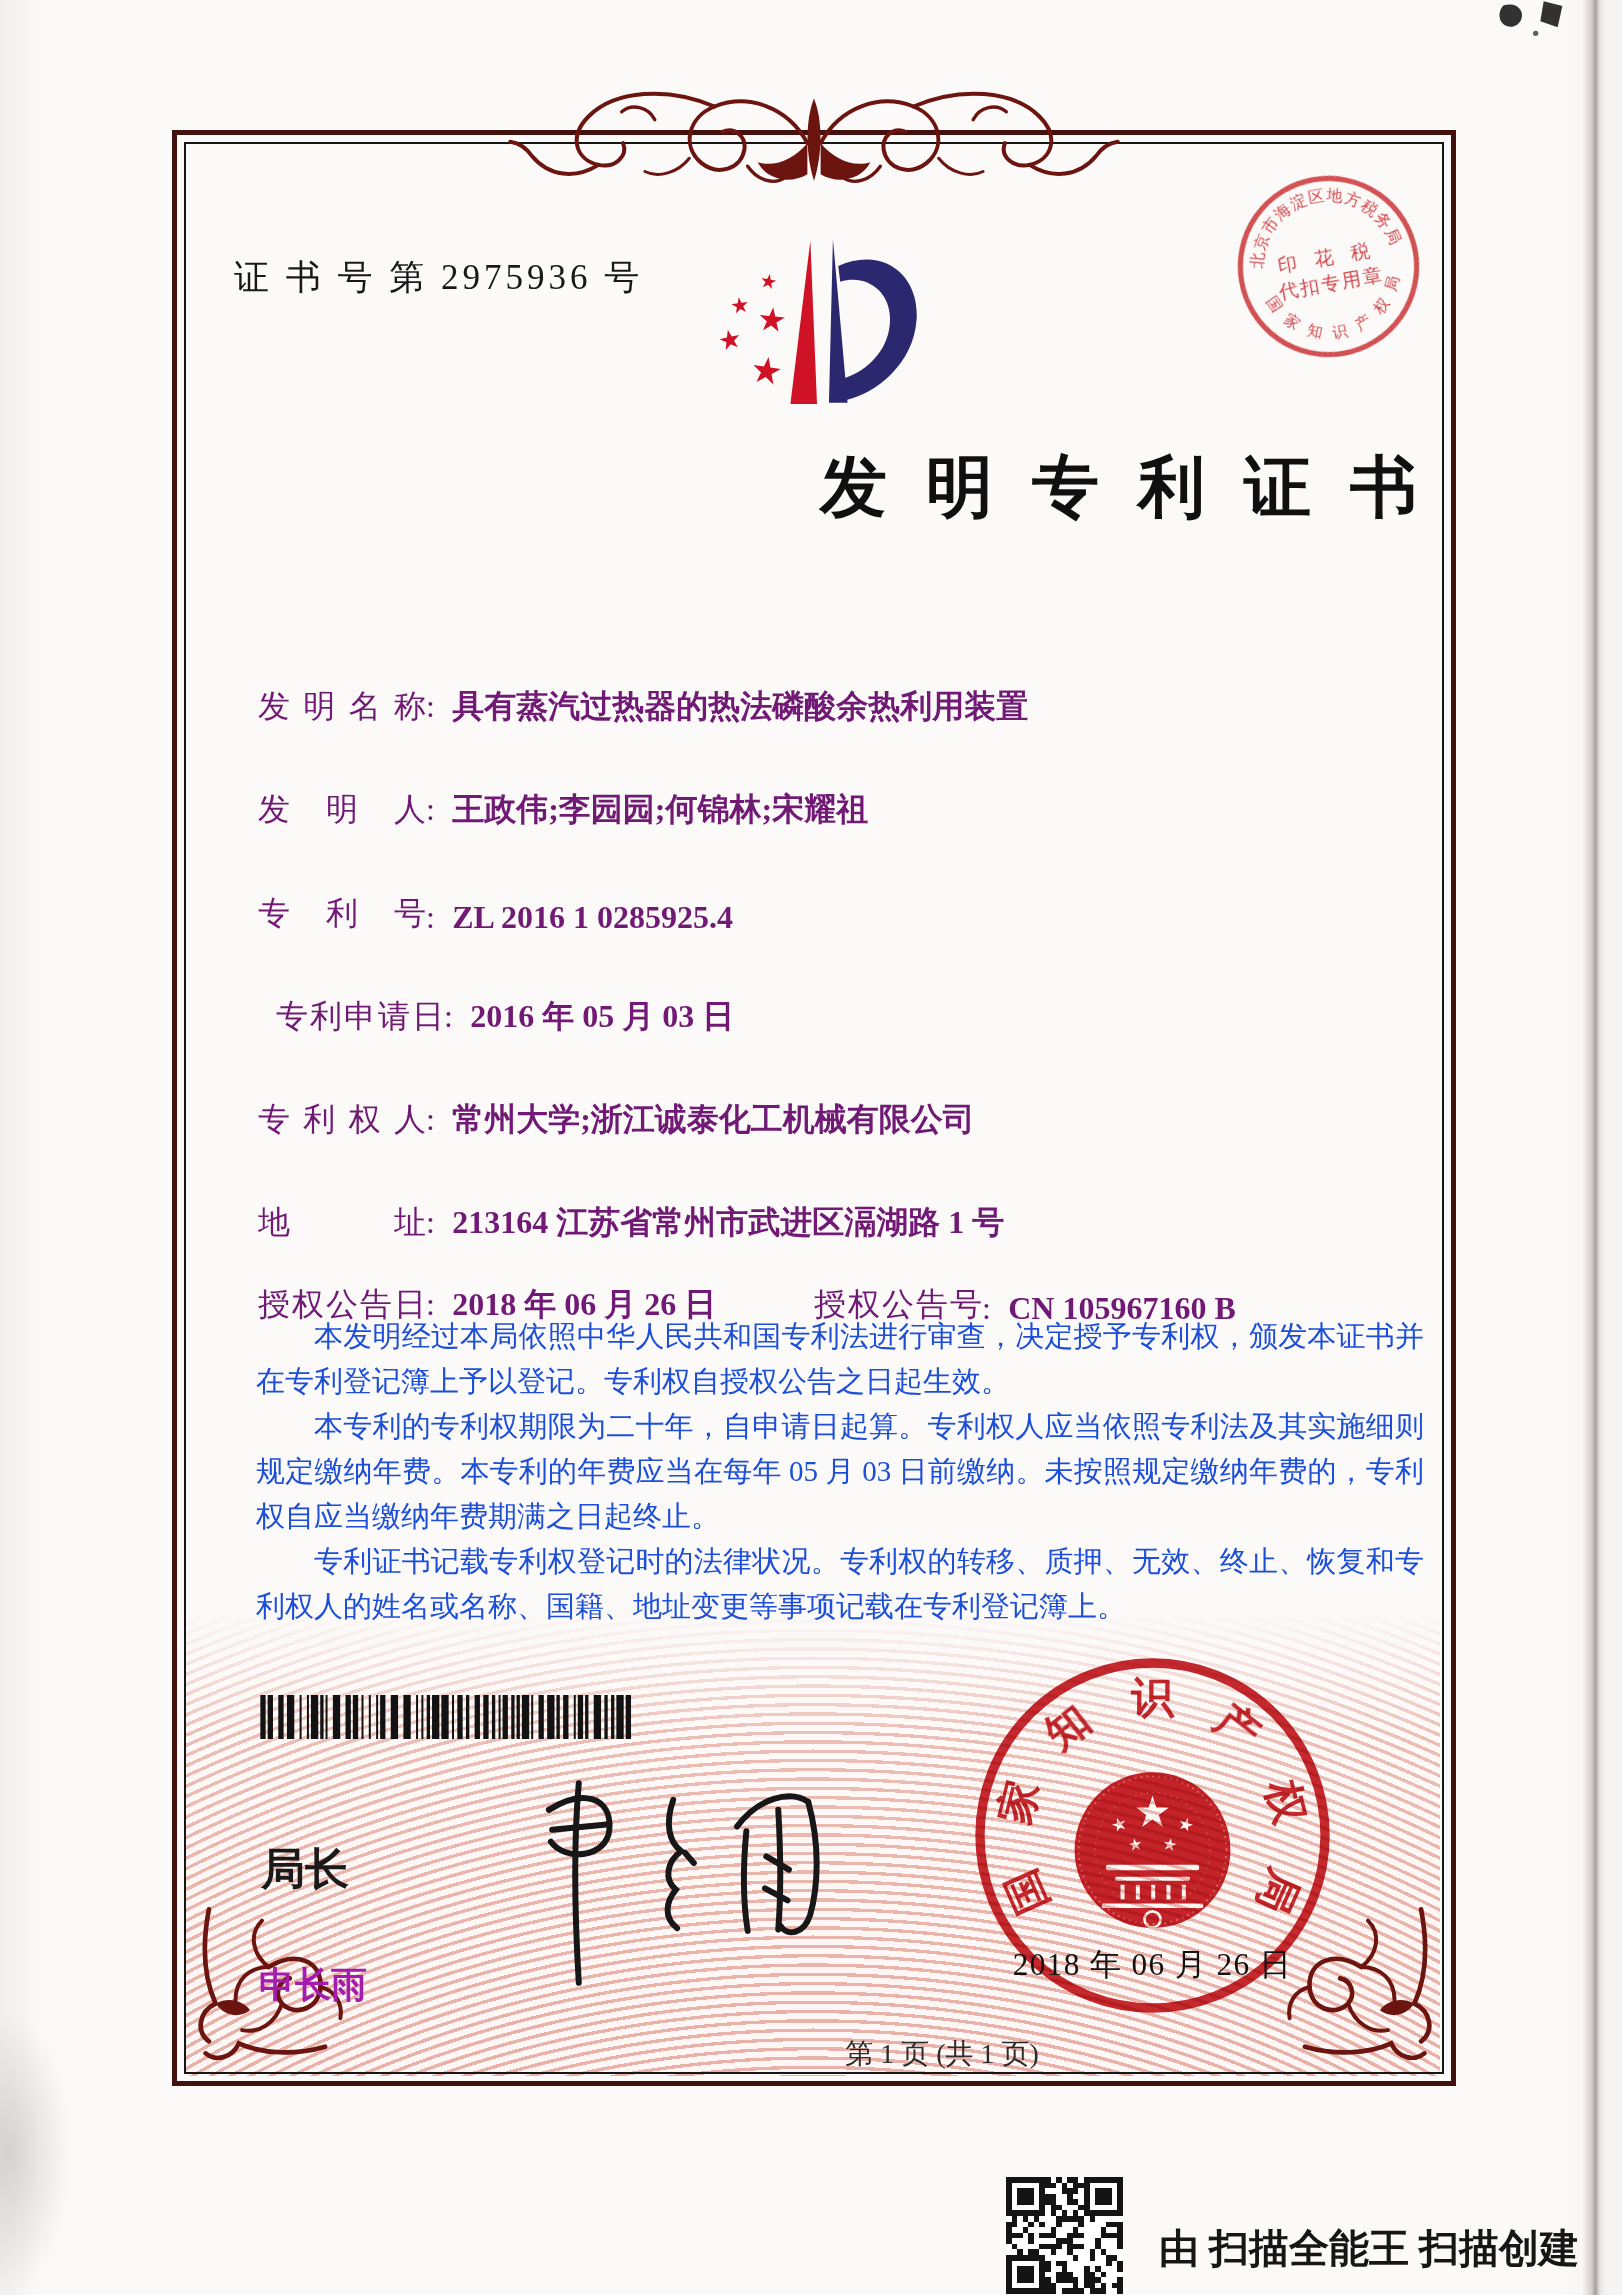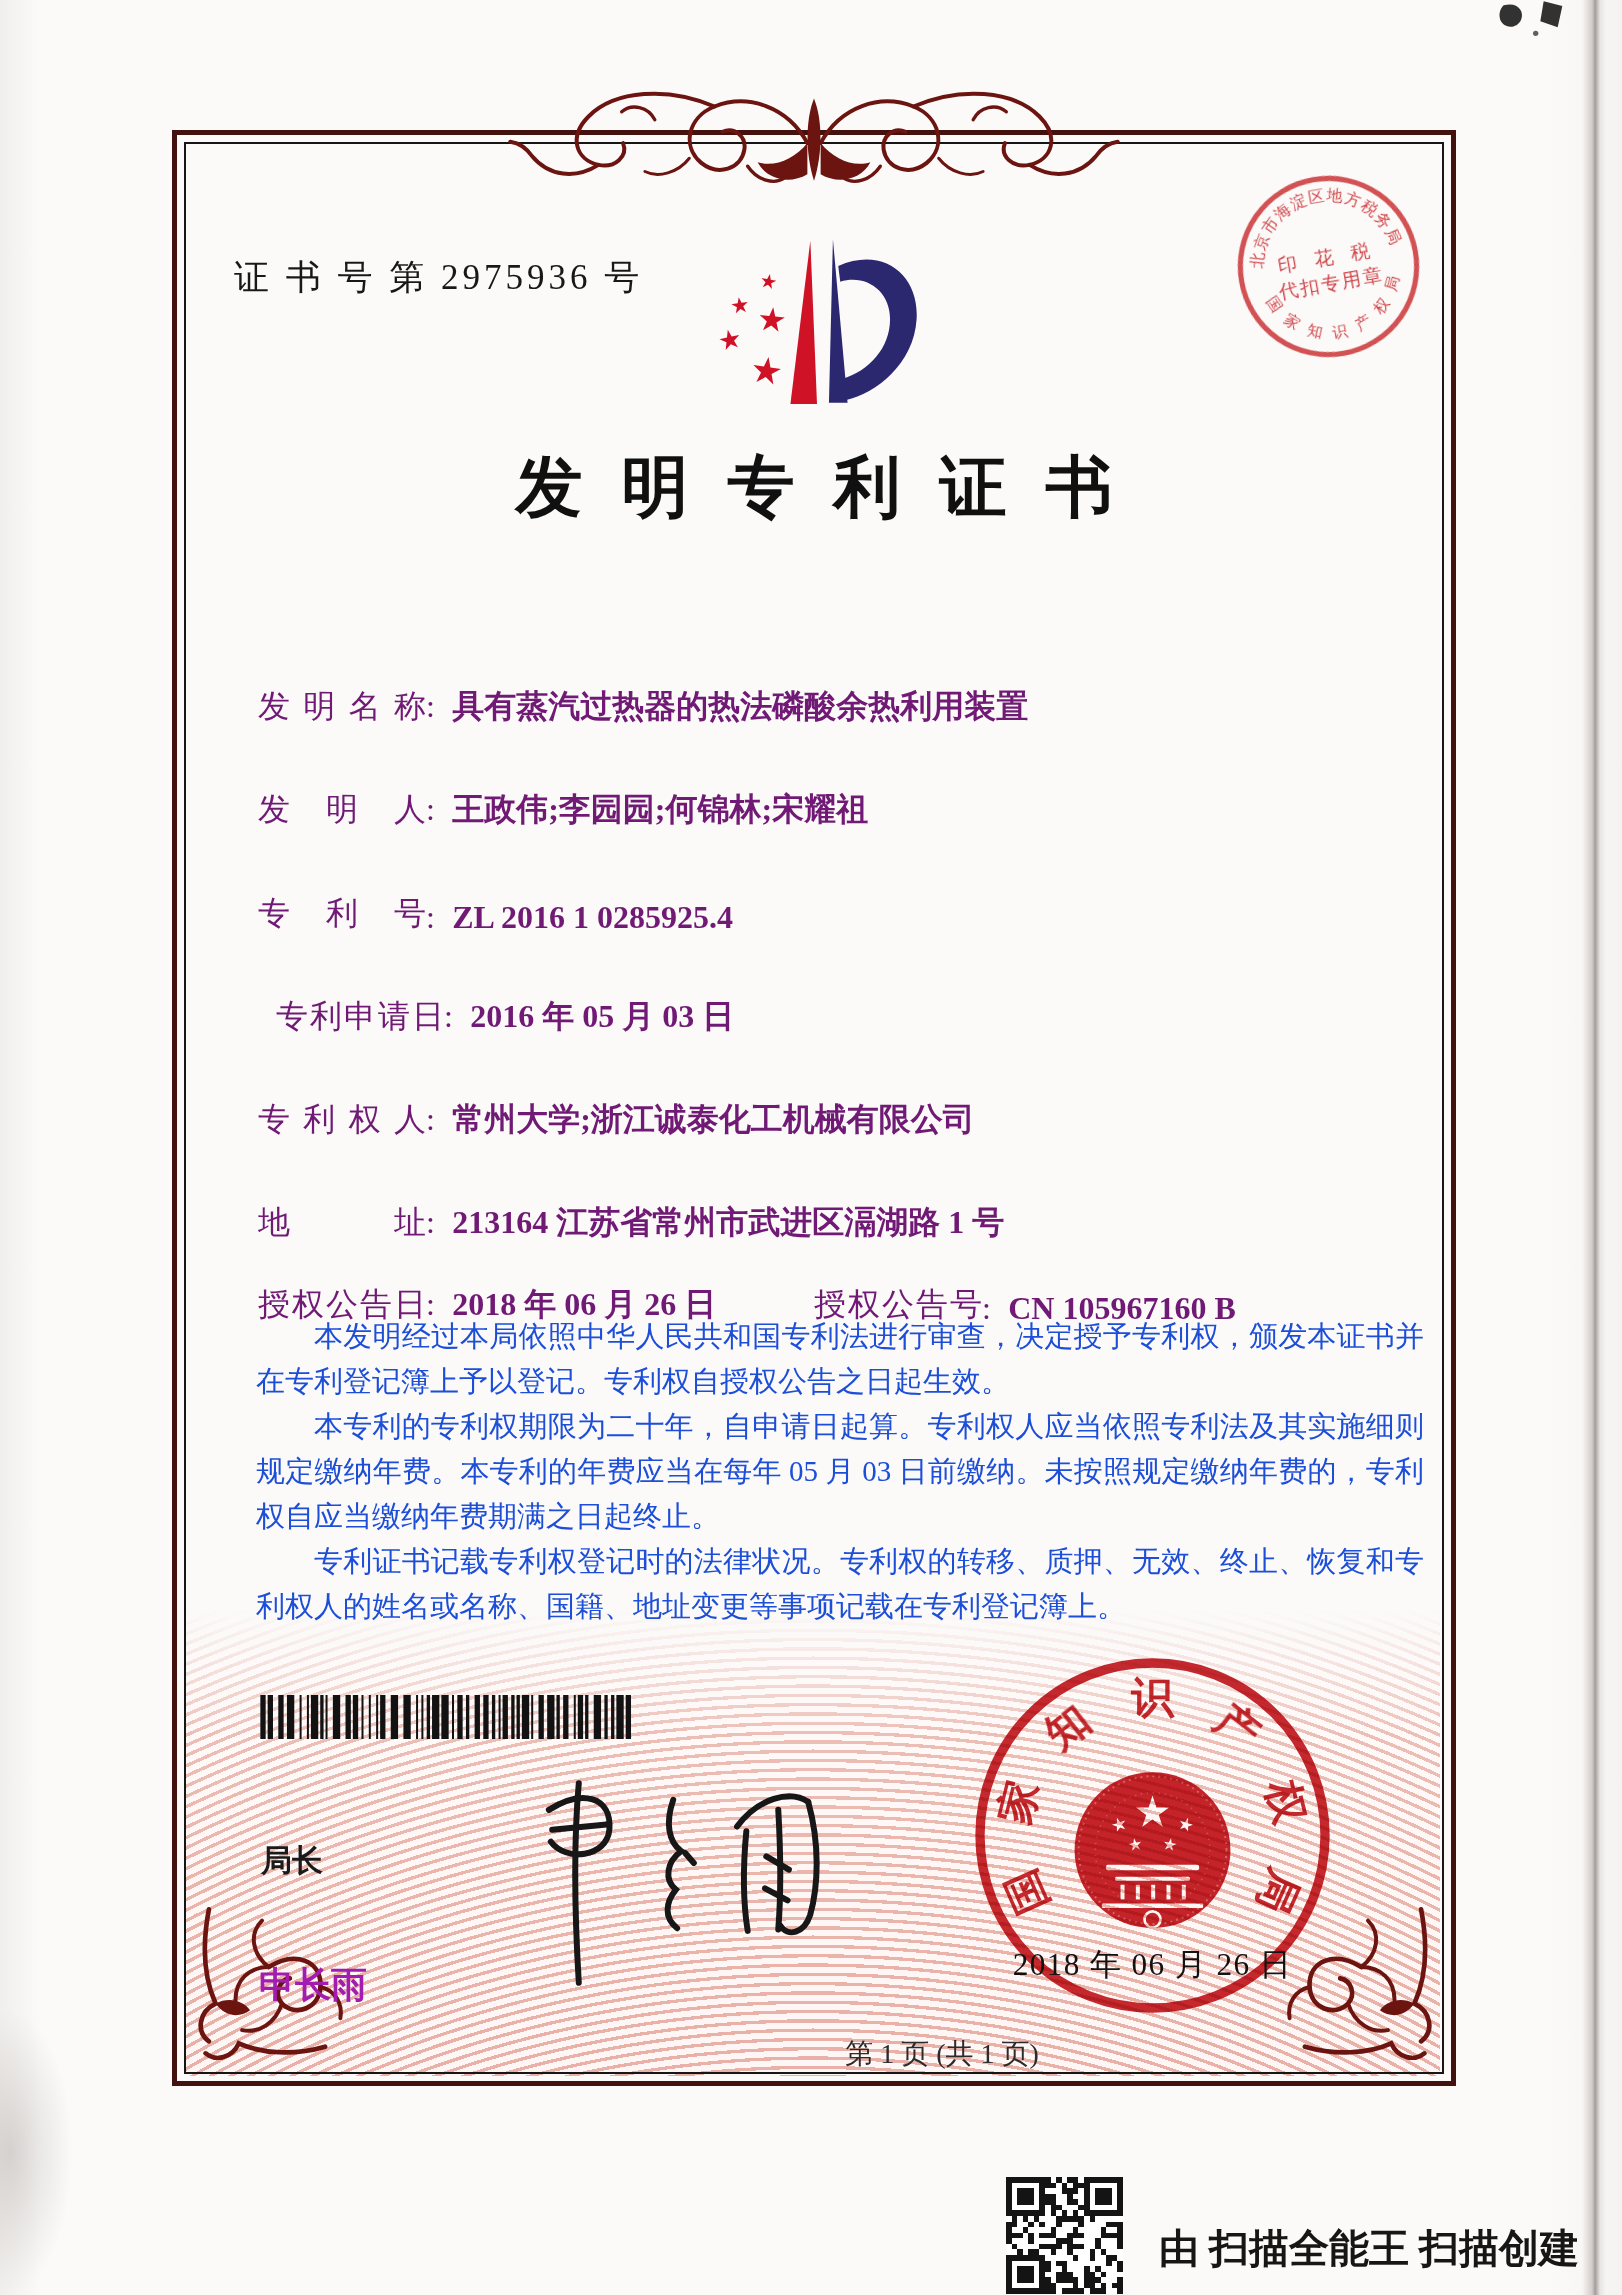--- a/index.html
+++ b/index.html
@@ -15,31 +15,31 @@
   
   .guilloche{left:186px;top:1610px;width:1254px;height:466px;z-index:1;
     background:
       repeating-radial-gradient(circle at 50% 330%, rgba(201,97,88,0.30) 0 3.3px, rgba(255,251,250,0.88) 3.3px 9.3px),
       linear-gradient(180deg,#fdf2ec 0%,#f8dbd1 55%,#f6d3c9 100%);}
   .guilloche::before{content:"";position:absolute;left:0;top:0;width:100%;height:126px;
     background:linear-gradient(180deg,#fbfaf9 0%,rgba(251,250,249,0) 100%);}
   
   .cert-no{left:234px;top:254px;font-size:35px;letter-spacing:4px;color:#181818;z-index:4;}
   .logo{left:705px;top:234px;width:220px;height:176px;z-index:4;}
-  .title{left:172px;top:454px;width:1284px;text-align:center;font-size:67px;font-weight:bold;
+  .title{left:172px;top:454px;width:1284px;text-align:right;font-size:67px;font-weight:bold;
     letter-spacing:39px;text-indent:39px;line-height:1;color:#101010;z-index:4;}
   .field{left:258px;font-size:32px;z-index:4;white-space:nowrap;color:#701a75;}
   .field .lbl{display:inline-block;width:168px;text-align:justify;text-align-last:justify;vertical-align:bottom;}
   .field .val{margin-left:17.3px;font-weight:600;}
   .f0{top:685px;} .f1{top:788px;} .f2{top:892px;} .f3{top:995px;margin-left:18px;} .f4{top:1098px;} .f5{top:1201px;}
   .f6{top:1283px;} .f7{top:1283px;left:814px;}
   .paras{left:256px;top:1314px;width:1168px;font-size:29px;line-height:45px;text-align:justify;color:#1d4ed8;z-index:4;}
   .paras p{margin:0;text-indent:2em;}
   .barcode{left:259px;top:1695px;width:380px;height:44px;z-index:4;}
-  .issuer-title{left:261px;top:1840px;font-size:31px;font-weight:600;font-family:"Liberation Sans","DejaVu Sans",sans-serif;color:#1a1a1a;z-index:5;}
+  .issuer-title{left:261px;top:1840px;font-size:44px;font-weight:600;font-family:"Liberation Sans","DejaVu Sans",sans-serif;color:#1a1a1a;z-index:5;}
   .issuer-name{left:259px;top:1961px;font-size:36px;font-weight:600;font-family:"Liberation Sans","DejaVu Sans",sans-serif;color:#a21caf;z-index:5;}
   .signature{left:499px;top:1763px;width:379px;height:240px;z-index:5;}
   .seal{left:966px;top:1649px;width:373px;height:373px;z-index:5;mix-blend-mode:multiply;}
   .seal text{font-family:"Liberation Serif","DejaVu Serif",serif;}
   .tax-stamp{left:1232px;top:170px;width:193px;height:193px;z-index:5;transform:rotate(-10deg);mix-blend-mode:multiply;}
   .tax-stamp text{font-family:"Liberation Serif","DejaVu Serif",serif;}
   .footer-page{left:172px;top:2035px;width:1540px;text-align:center;font-size:28px;color:#2b2b2b;z-index:4;}
   
   .flourish{left:508px;top:80px;width:612px;height:126px;z-index:3;}
   .corner-l{left:189px;top:1904px;width:156px;height:156px;z-index:3;}

